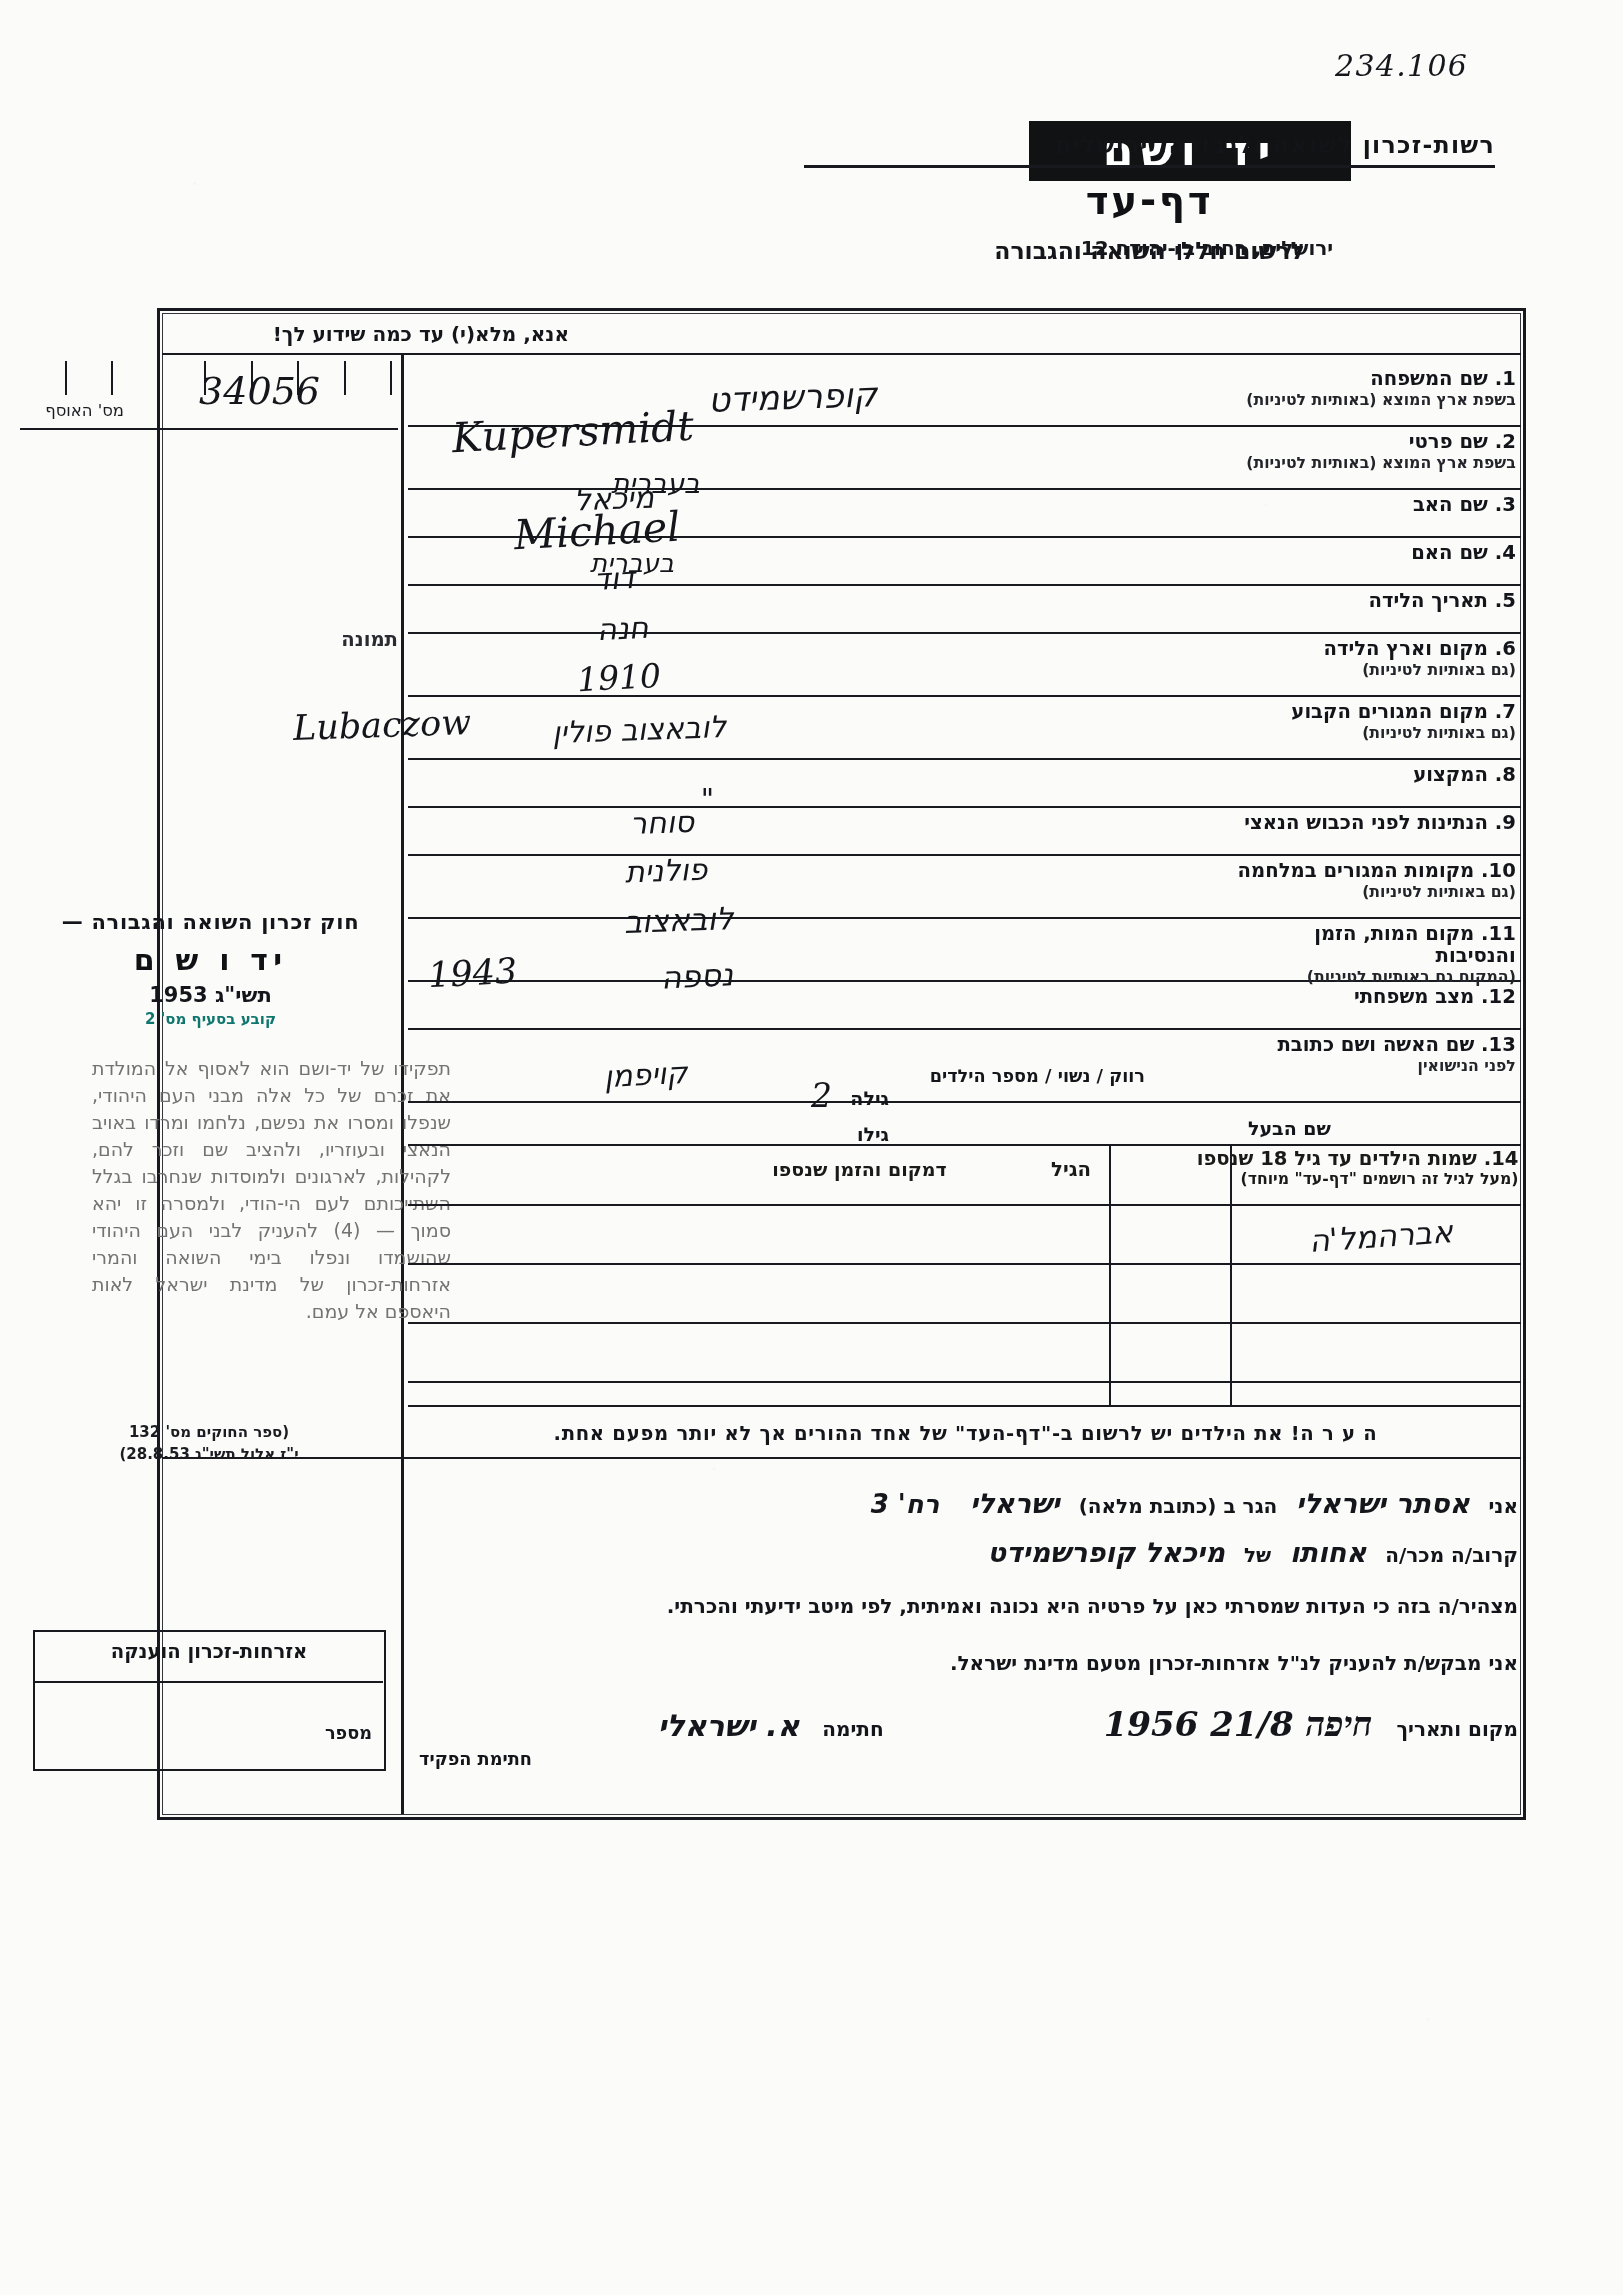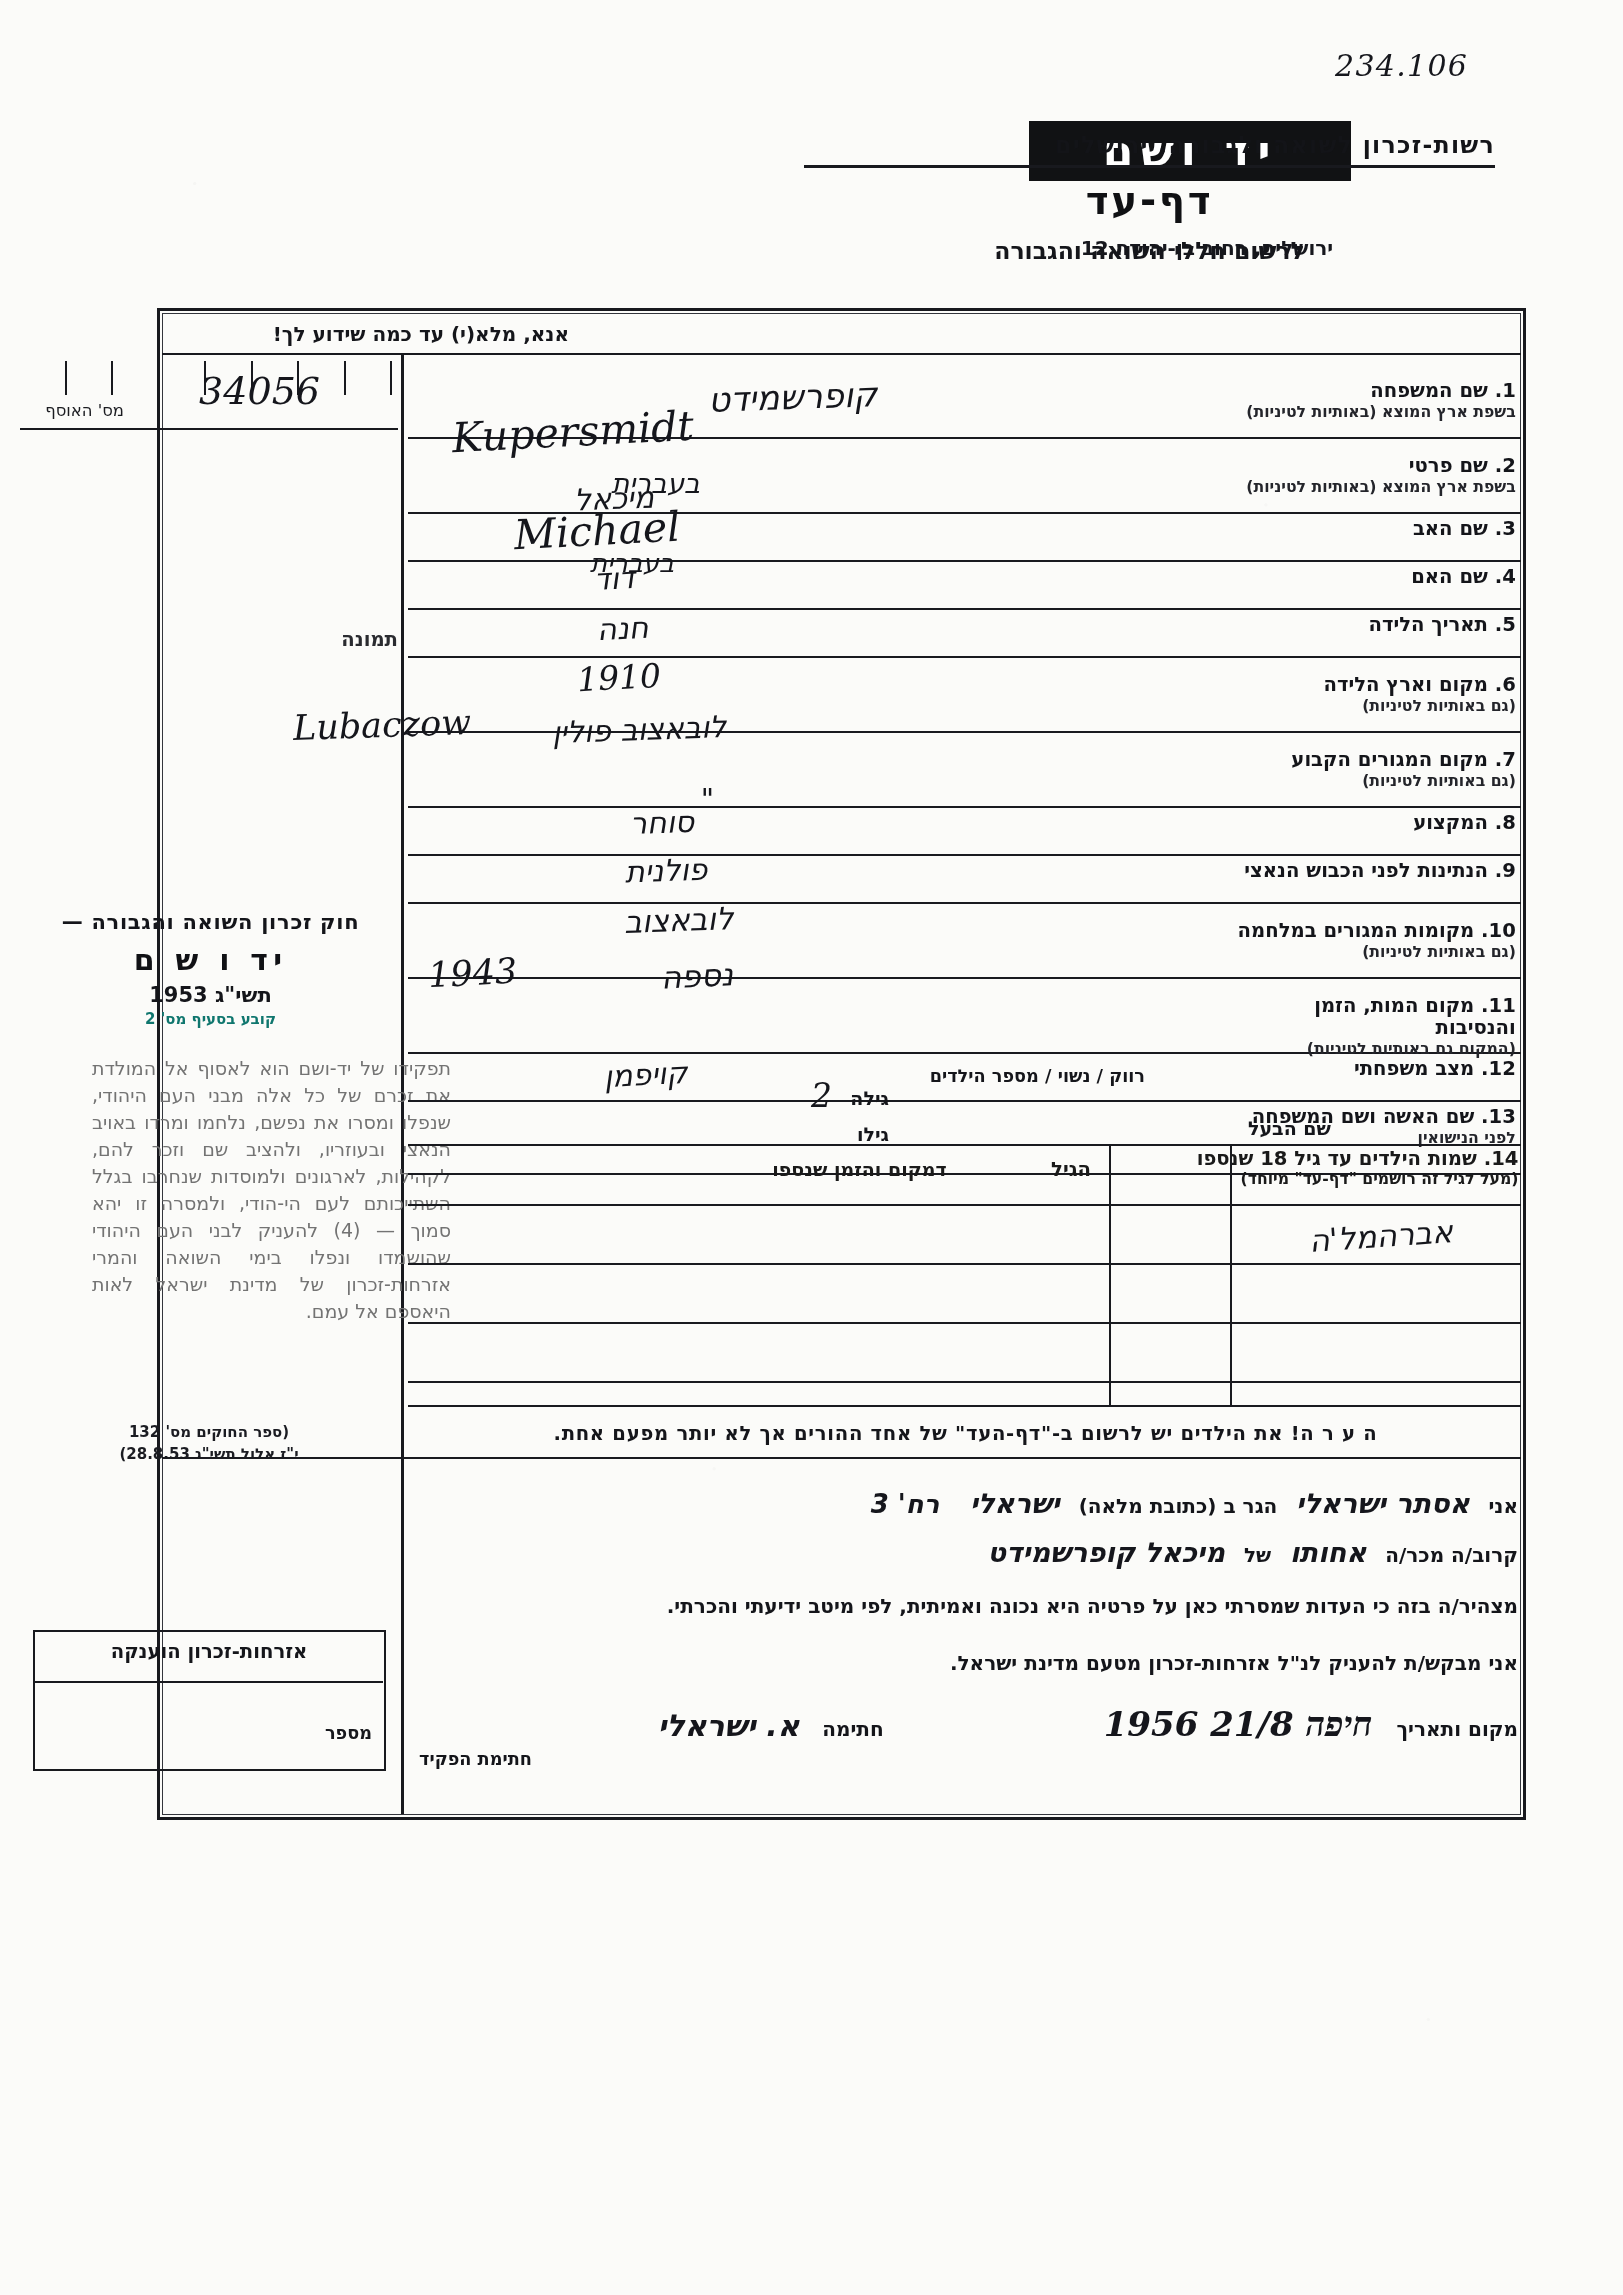--- a/index.html
+++ b/index.html
@@ -367,21 +367,21 @@
     color: #14151a;
     direction: rtl;
   }
   .row .lbl .sub {
     display: block;
     font-size: 15.7px;
     font-weight: bold;
     color: #24252b;
     margin-top: 1.3px;
   }
-  .row.tall { height: 63px; margin-top: 12px; }
+  .row.tall { height: 63px; }
   .row.xtall { height: 73px; }
 
   
   .ink {
     position: absolute;
     pointer-events: none;
   }
 
   
   .decl {
@@ -636,21 +636,21 @@
     <div class="row">
       <div class="lbl">
         <span>12.</span>
         <span>מצב משפחתי</span>
       </div>
     </div>
 
     <div class="row xtall">
       <div class="lbl">
         <span>13.</span>
-        <span>שם האשה ושם המשפחה</span>
+        <span>שם האשה ושם כתובת</span>
         <span class="sub">לפני הנישואין</span>
       </div>
     </div>
   </div>
 
   <div class="small-ital" style="position:absolute; top:1066px; right:478px;">רווק / נשוי / מספר הילדים</div>
 
   <div class="spouse-label" style="top:1117px; right:292px;">שם הבעל</div>
   <div class="spouse-label" style="top:1087px; right:734px;">גילה</div>
   <div class="spouse-label" style="top:1123px; right:734px;">גילו</div>

